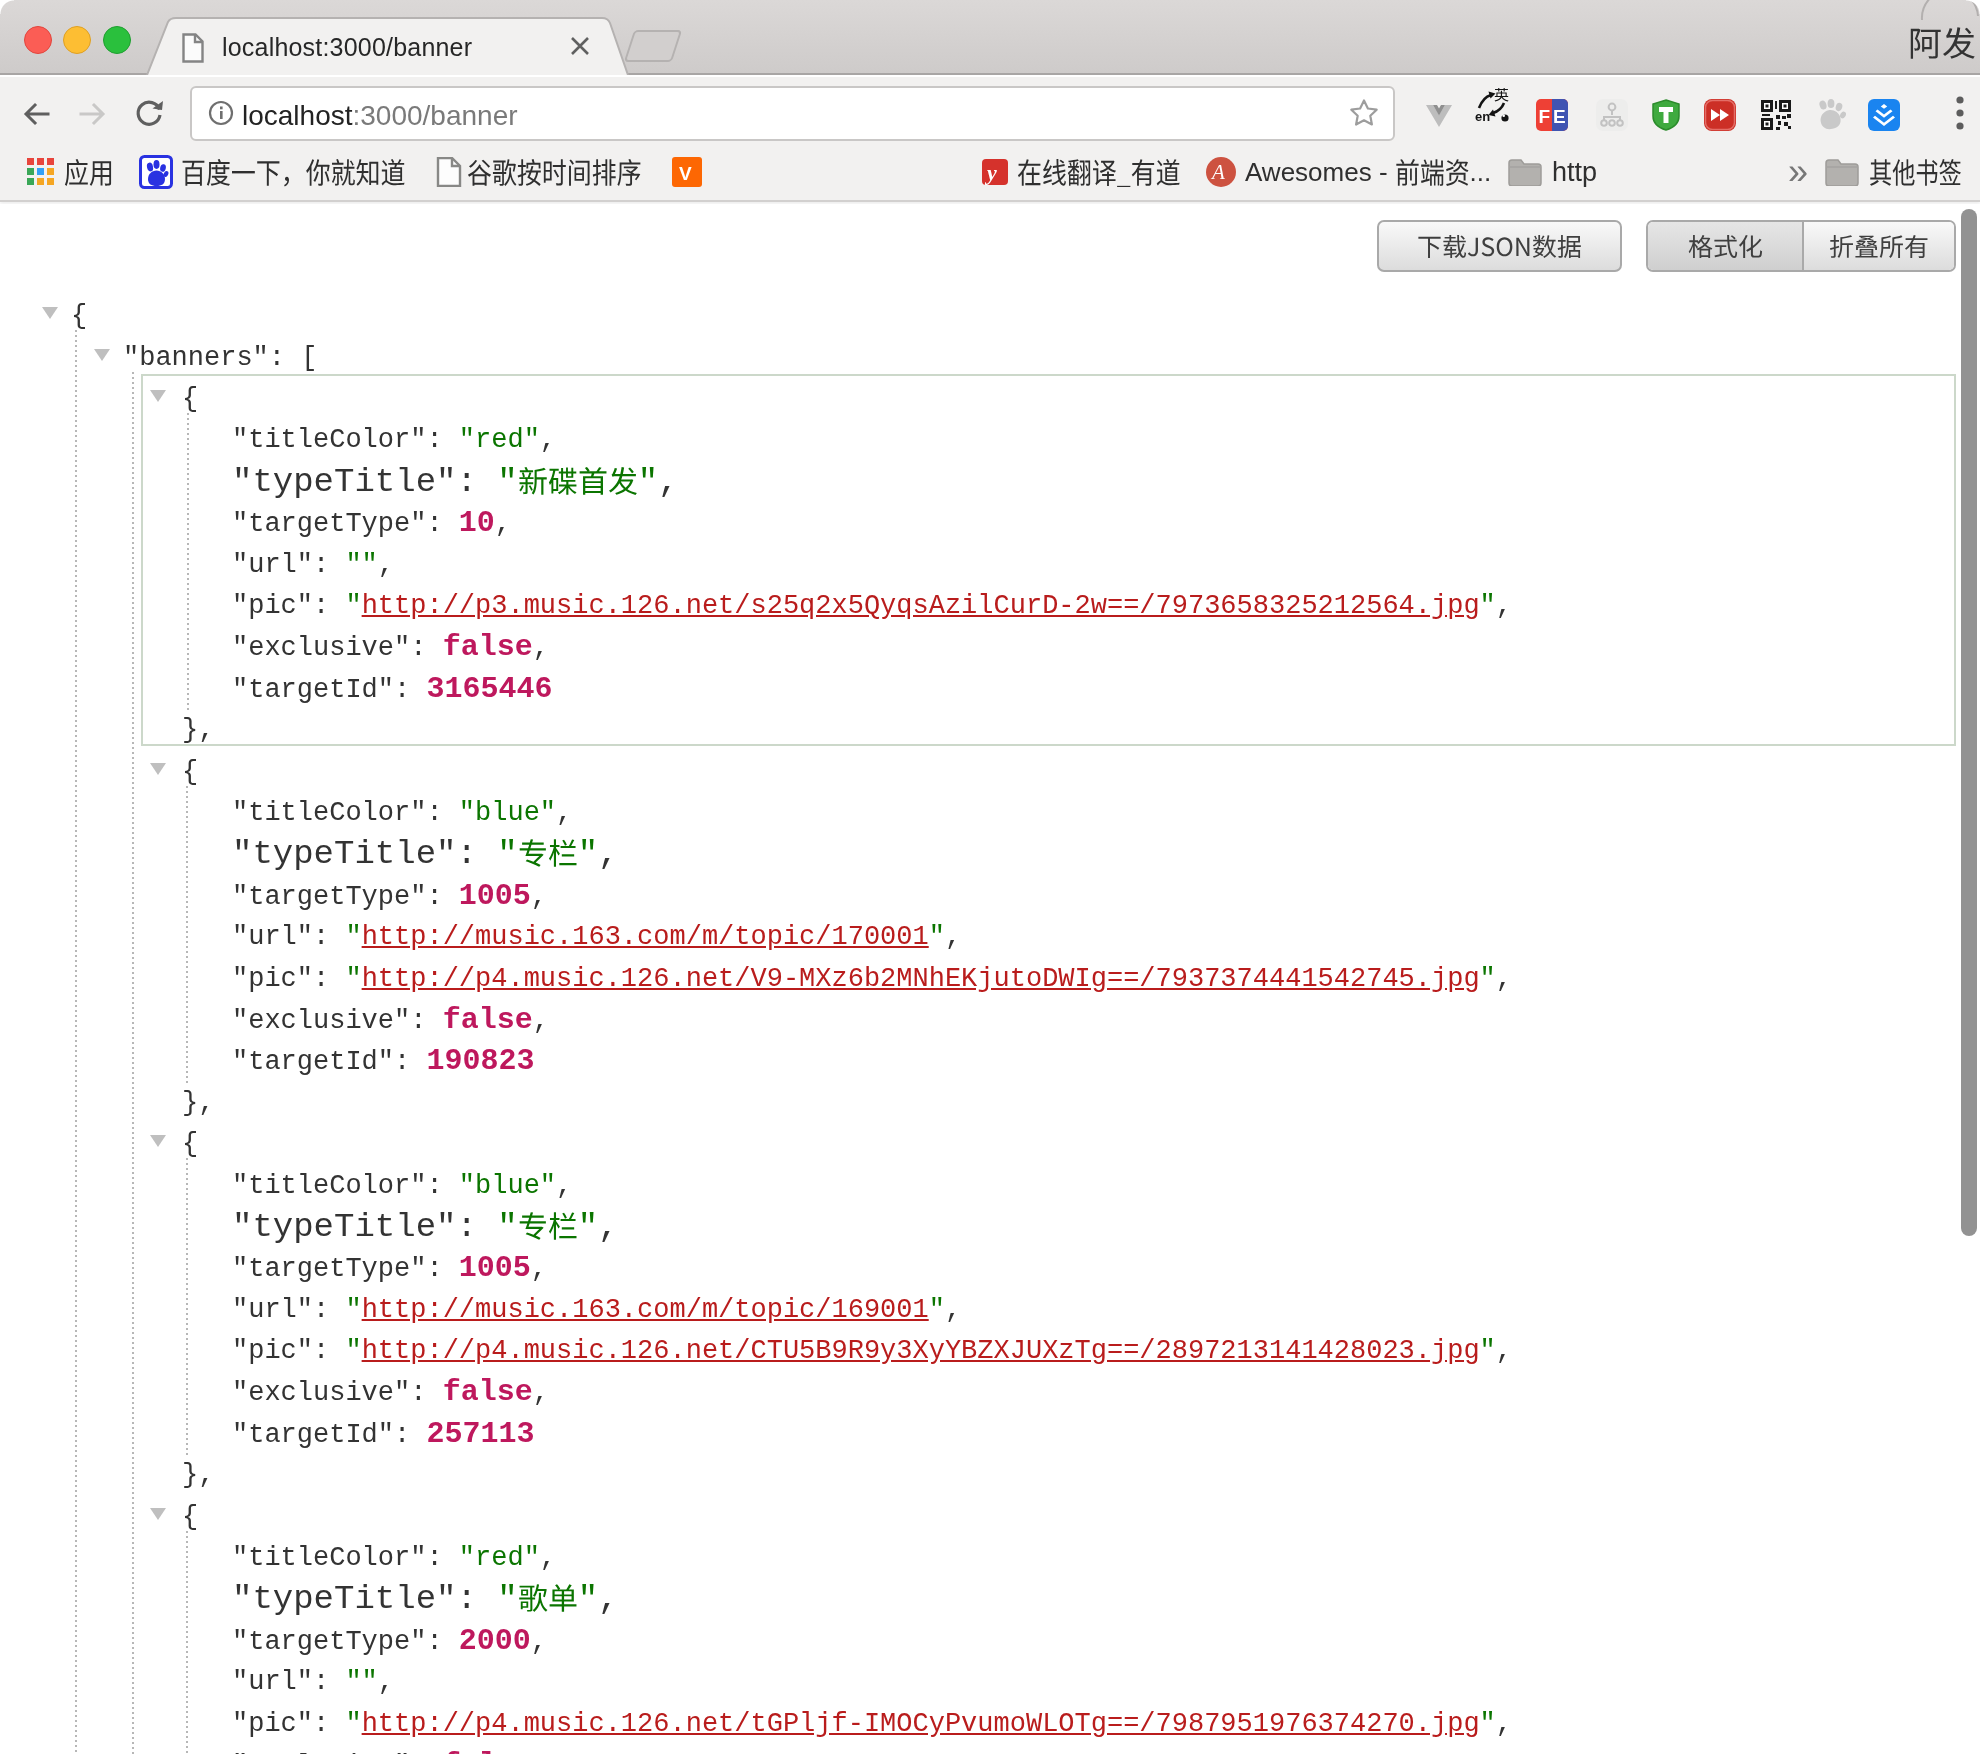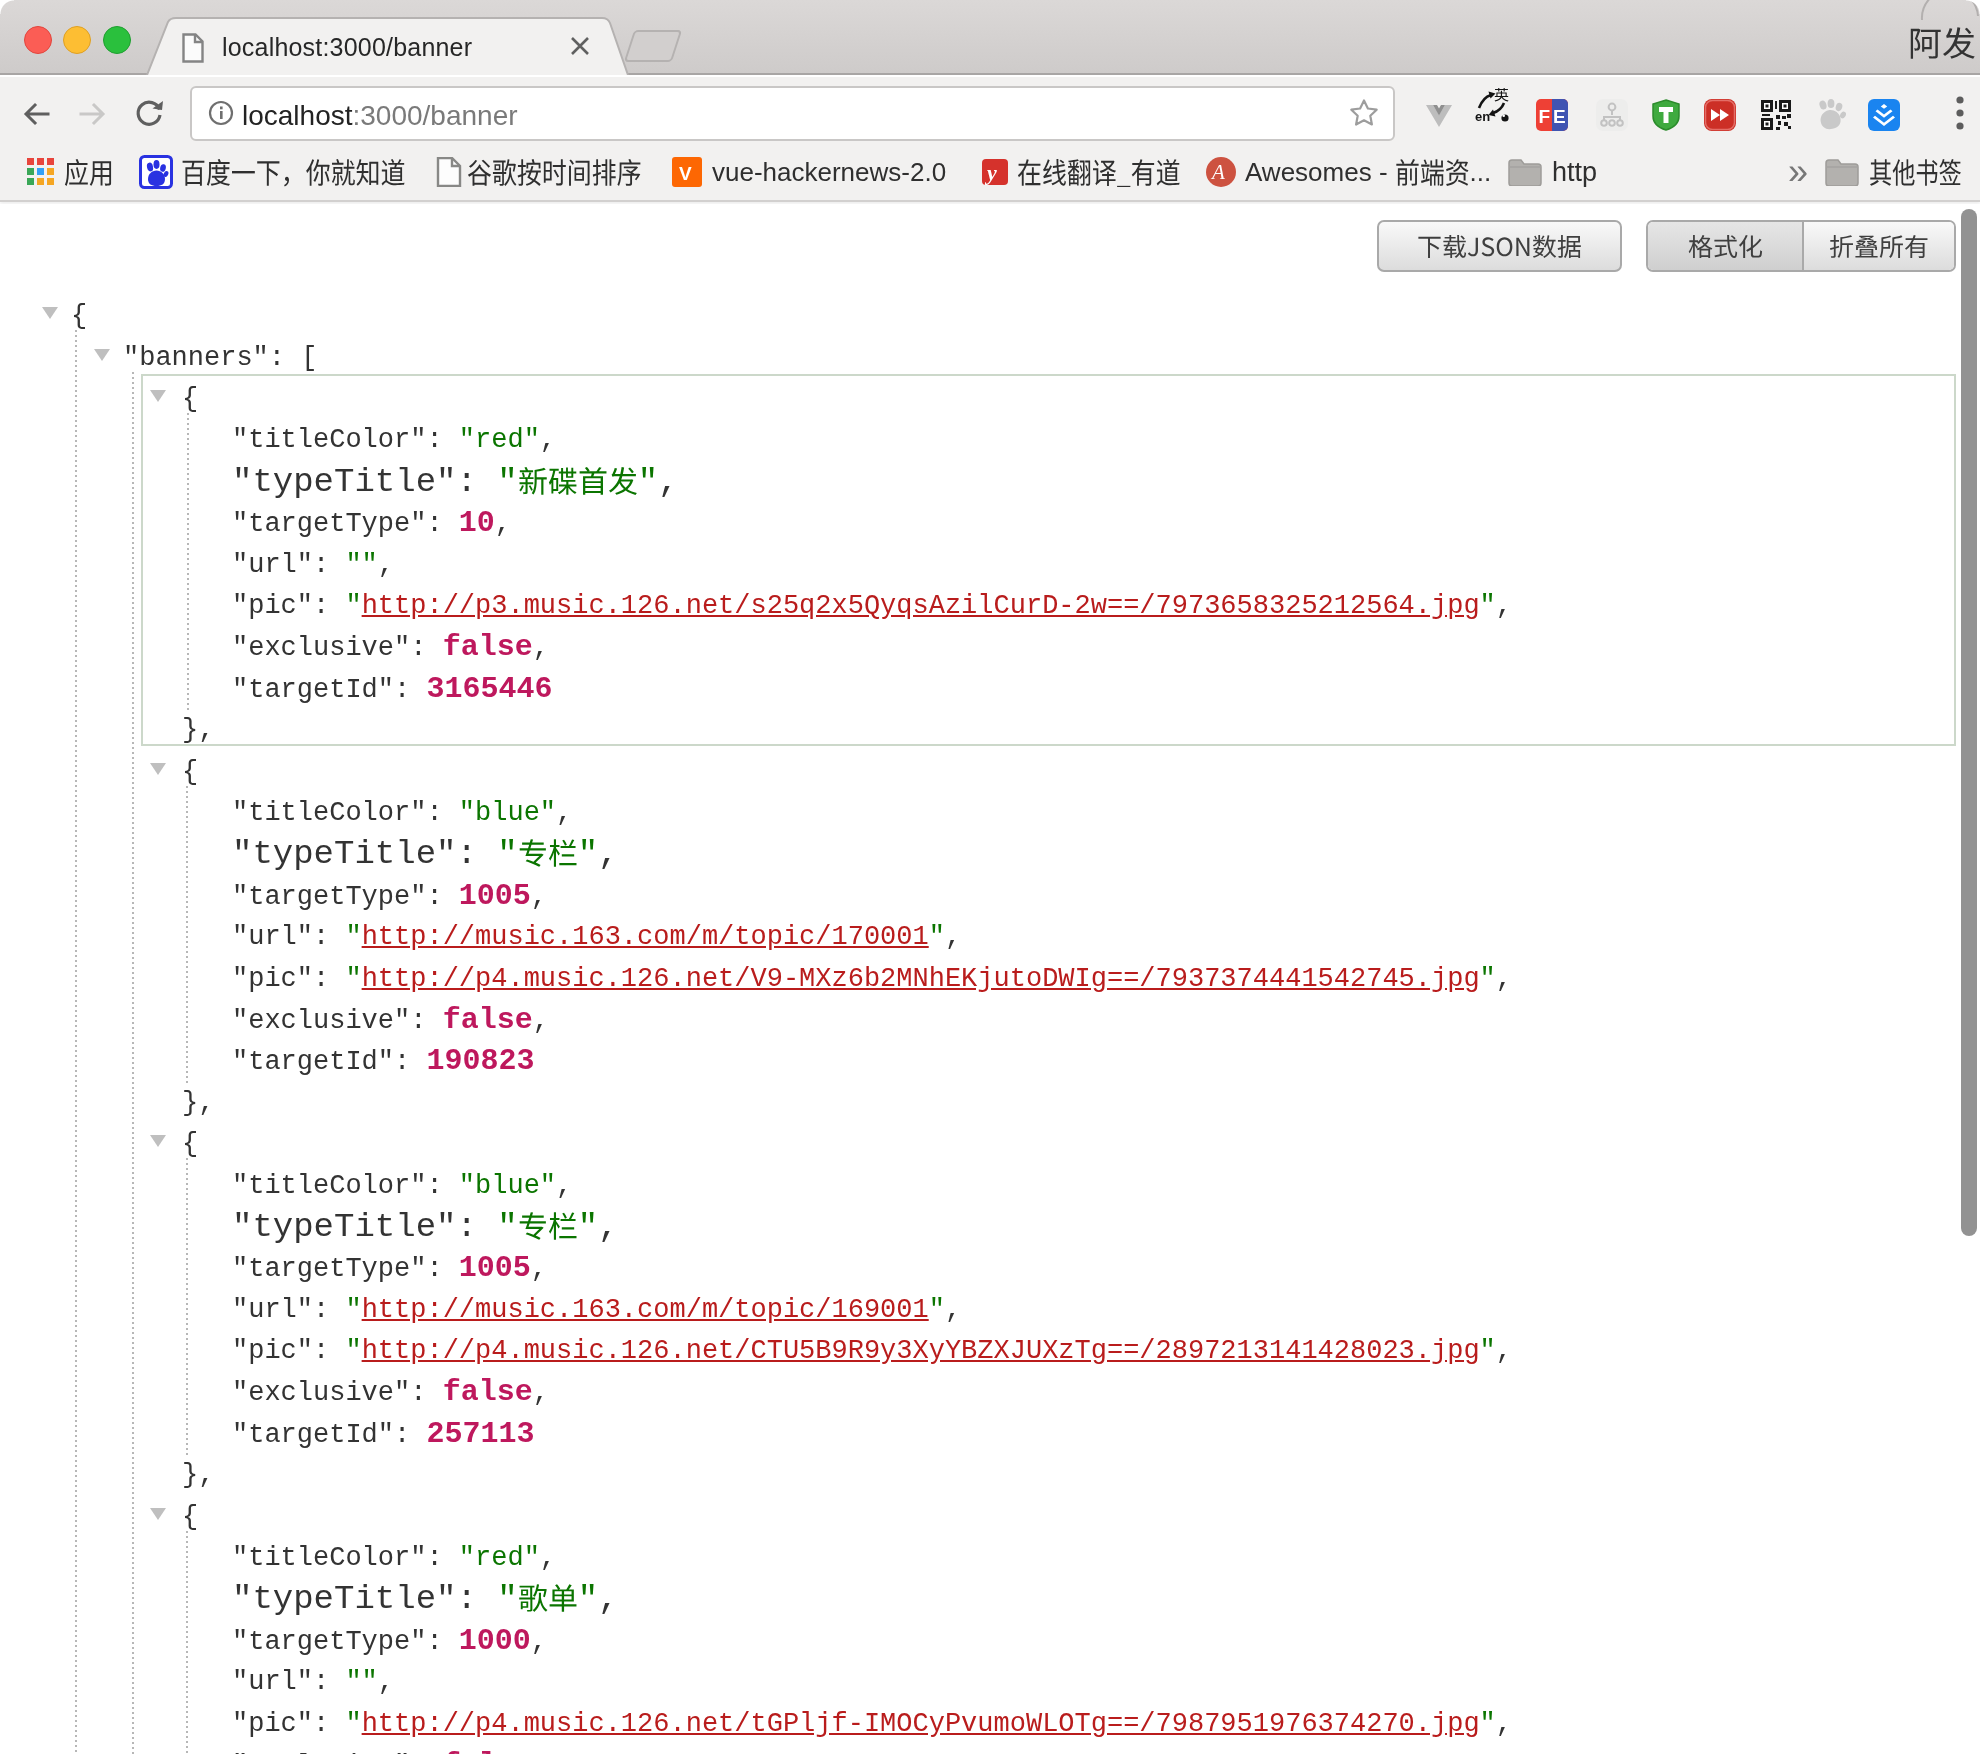--- a/index.html
+++ b/index.html
@@ -229,23 +229,20 @@
         <path transform="translate(4000 0)" d="M91 -615V80H168V-615ZM106 -791C152 -747 204 -684 227 -644L289 -684C265 -726 211 -785 164 -827ZM379 -295H619V-160H379ZM379 -491H619V-358H379ZM311 -554V-98H690V-554ZM352 -784V-713H836V-11C836 2 832 6 819 7C806 7 765 8 723 6C733 25 743 57 747 75C808 75 851 75 878 63C904 50 913 31 913 -11V-784Z"></path>
         <path transform="translate(5000 0)" d="M182 -840V-638H55V-568H182V-348L42 -311L57 -237L182 -274V-14C182 -1 177 3 164 4C154 4 115 4 74 3C83 22 93 53 96 72C158 72 196 70 221 58C245 47 254 27 254 -14V-295L373 -331L364 -399L254 -368V-568H362V-638H254V-840ZM380 -253V-184H550V79H623V-833H550V-669H401V-601H550V-461H404V-394H550V-253ZM715 -833V80H787V-181H962V-250H787V-394H941V-461H787V-601H950V-669H787V-833Z"></path>
         <path transform="translate(6000 0)" d="M371 -437C438 -408 518 -370 583 -336H230V-271H542V-8C542 7 537 11 517 12C498 13 431 13 357 11C367 32 379 60 383 81C473 81 533 81 569 70C606 59 617 38 617 -7V-271H833C799 -225 761 -178 729 -146L789 -116C841 -166 897 -245 949 -317L895 -340L882 -336H697L705 -344C685 -356 658 -370 629 -384C712 -429 798 -493 857 -554L808 -591L791 -587H288V-525H724C678 -485 619 -444 564 -416C514 -439 461 -462 416 -481ZM471 -824C486 -795 504 -759 517 -728H120V-450C120 -305 113 -102 31 41C48 49 81 70 94 83C180 -69 193 -295 193 -450V-658H951V-728H603C589 -761 564 -809 543 -845Z"></path>
       </svg>
     </div>
   <div class="bm" style="left:672px">
       <svg width="30" height="30" style="">
         <rect width="30" height="30" rx="3" fill="#fd6703"></rect>
         <text x="7" y="23" font-family="Liberation Sans" font-size="19" font-weight="bold" fill="#fff">V</text>
       </svg>
-    </div>
-  <div class="bm" style="left:712px">
-      <span class="bmtext">vue-hackernews-2.0</span>
     </div>
   <div class="bm" style="left:982px">
       <svg width="26" height="30" style="">
         <rect width="26" height="26" y="2" rx="4" fill="#d5322c"></rect>
         <text x="5" y="23" font-family="Liberation Serif" font-size="22" font-weight="bold" font-style="italic" fill="#fff">y</text>
       </svg>
     </div>
   <div class="bm" style="left:1017px">
       <svg style="display:inline-block;vertical-align:-3.5px;" width="163.6" height="29" preserveAspectRatio="none" viewBox="0 -880 6559 1000" fill="#2f2f2f">
         <path transform="translate(0 0)" d="M391 -840C377 -789 359 -736 338 -685H63V-613H305C241 -485 153 -366 38 -286C50 -269 69 -237 77 -217C119 -247 158 -281 193 -318V76H268V-407C315 -471 356 -541 390 -613H939V-685H421C439 -730 455 -776 469 -821ZM598 -561V-368H373V-298H598V-14H333V56H938V-14H673V-298H900V-368H673V-561Z"></path>
@@ -377,20 +374,20 @@
 <div class="jr" style="padding-left:232px"><span class="k">"pic": </span><span class="g">"</span><a class="u">http://p4.music.126.net/CTU5B9R9y3XyYBZXJUXzTg==/2897213141428023.jpg</a><span class="g">"</span><span class="k">,</span></div>
 <div class="jr" style="padding-left:232px"><span class="k">"exclusive": </span><span class="n">false</span><span class="k">,</span></div>
 <div class="jr" style="padding-left:232px"><span class="k">"targetId": </span><span class="n">257113</span></div>
 <div class="jr" style="padding-left:182px"><span class="k">},</span></div>
 <div class="jr" style="padding-left:182px"><i class="tri" style="left:150px"></i><span class="k">{</span></div>
 <div class="jr" style="padding-left:232px"><span class="k">"titleColor": </span><span class="g">"red"</span><span class="k">,</span></div>
 <div class="jr" style="padding-left:232px"><span class="cjkrow"><span class="k">"typeTitle": </span><span class="g">"</span><svg style="display:inline-block;vertical-align:-5px;" width="60.0" height="30" viewBox="0 -880 2000 1000" fill="#0b7500">
             <path transform="translate(0 0)" d="M160 -612H278V-513H160ZM103 -667V-460H337V-667ZM40 -395V-328H412V4C412 15 409 18 396 19C383 19 341 19 295 18C304 34 314 58 317 75C380 75 421 74 446 64C472 56 479 40 479 4V-328H571V-395H474V-726H548V-790H51V-726H406V-395ZM93 -266V-7H156V-51H341V-266ZM156 -210H280V-106H156ZM631 -841C607 -692 565 -547 500 -455C518 -446 550 -427 563 -417C598 -469 627 -537 652 -612H877C865 -545 850 -473 835 -426L895 -408C919 -473 943 -579 959 -668L908 -683L897 -680H671C684 -728 694 -778 703 -829ZM697 -552V-483C697 -341 682 -130 490 31C506 43 530 67 540 84C652 -11 709 -124 738 -232C777 -101 836 -6 933 81C943 61 964 38 982 24C858 -80 800 -199 764 -400C765 -429 766 -457 766 -482V-552Z"></path>
             <path transform="translate(1000 0)" d="M221 -437H459V-329H221ZM536 -437H785V-329H536ZM221 -603H459V-497H221ZM536 -603H785V-497H536ZM709 -836C686 -785 645 -715 609 -667H366L407 -687C387 -729 340 -791 299 -836L236 -806C272 -764 311 -707 333 -667H148V-265H459V-170H54V-100H459V79H536V-100H949V-170H536V-265H861V-667H693C725 -709 760 -761 790 -809Z"></path>
           </svg><span class="g">"</span><span class="k">,</span></span></div>
-<div class="jr" style="padding-left:232px"><span class="k">"targetType": </span><span class="n">1000</span><span class="k">,</span></div>
+<div class="jr" style="padding-left:232px"><span class="k">"targetType": </span><span class="n">2000</span><span class="k">,</span></div>
 <div class="jr" style="padding-left:232px"><span class="k">"url": </span><span class="g">""</span><span class="k">,</span></div>
 <div class="jr" style="padding-left:232px"><span class="k">"pic": </span><span class="g">"</span><a class="u">http://p4.music.126.net/tGPljf-IMOCyPvumoWLOTg==/7987951976374270.jpg</a><span class="g">"</span><span class="k">,</span></div>
 <div class="jr" style="padding-left:232px"><span class="k">"exclusive": </span><span class="n">false</span><span class="k">,</span></div>
 
   </div>
   <div id="scrollbar"></div>
 </div>
 
 </body></html>

